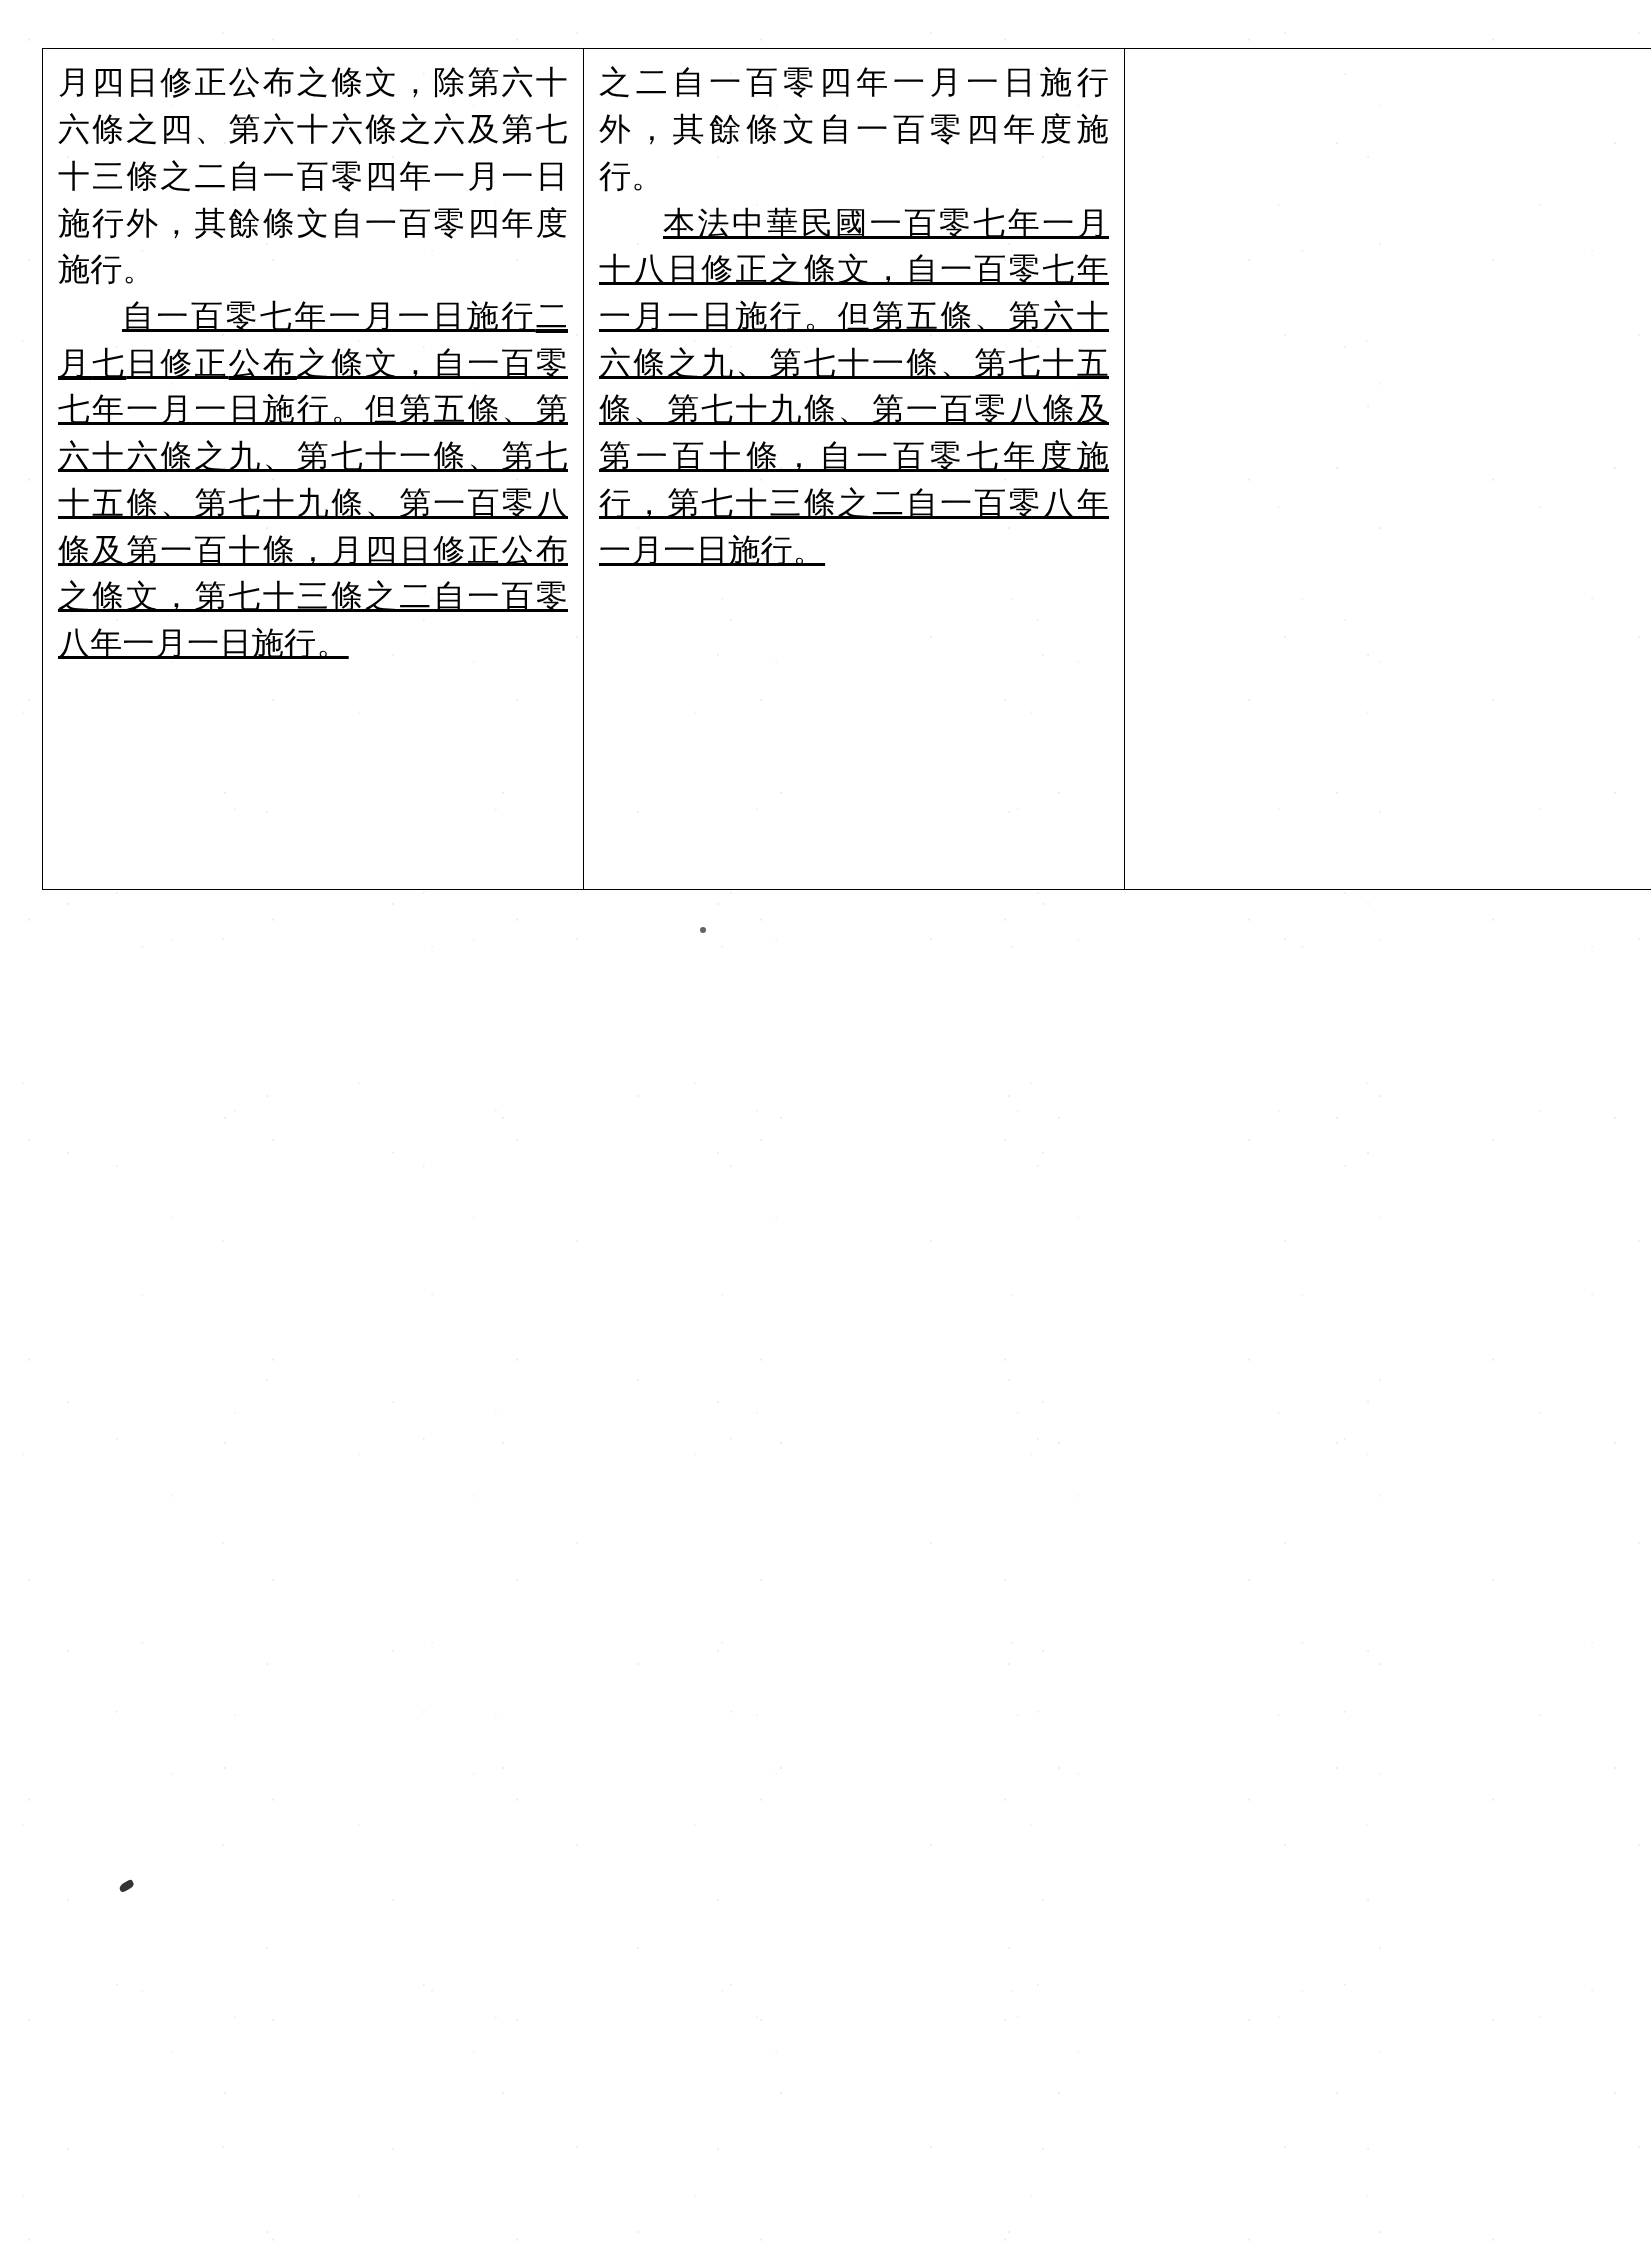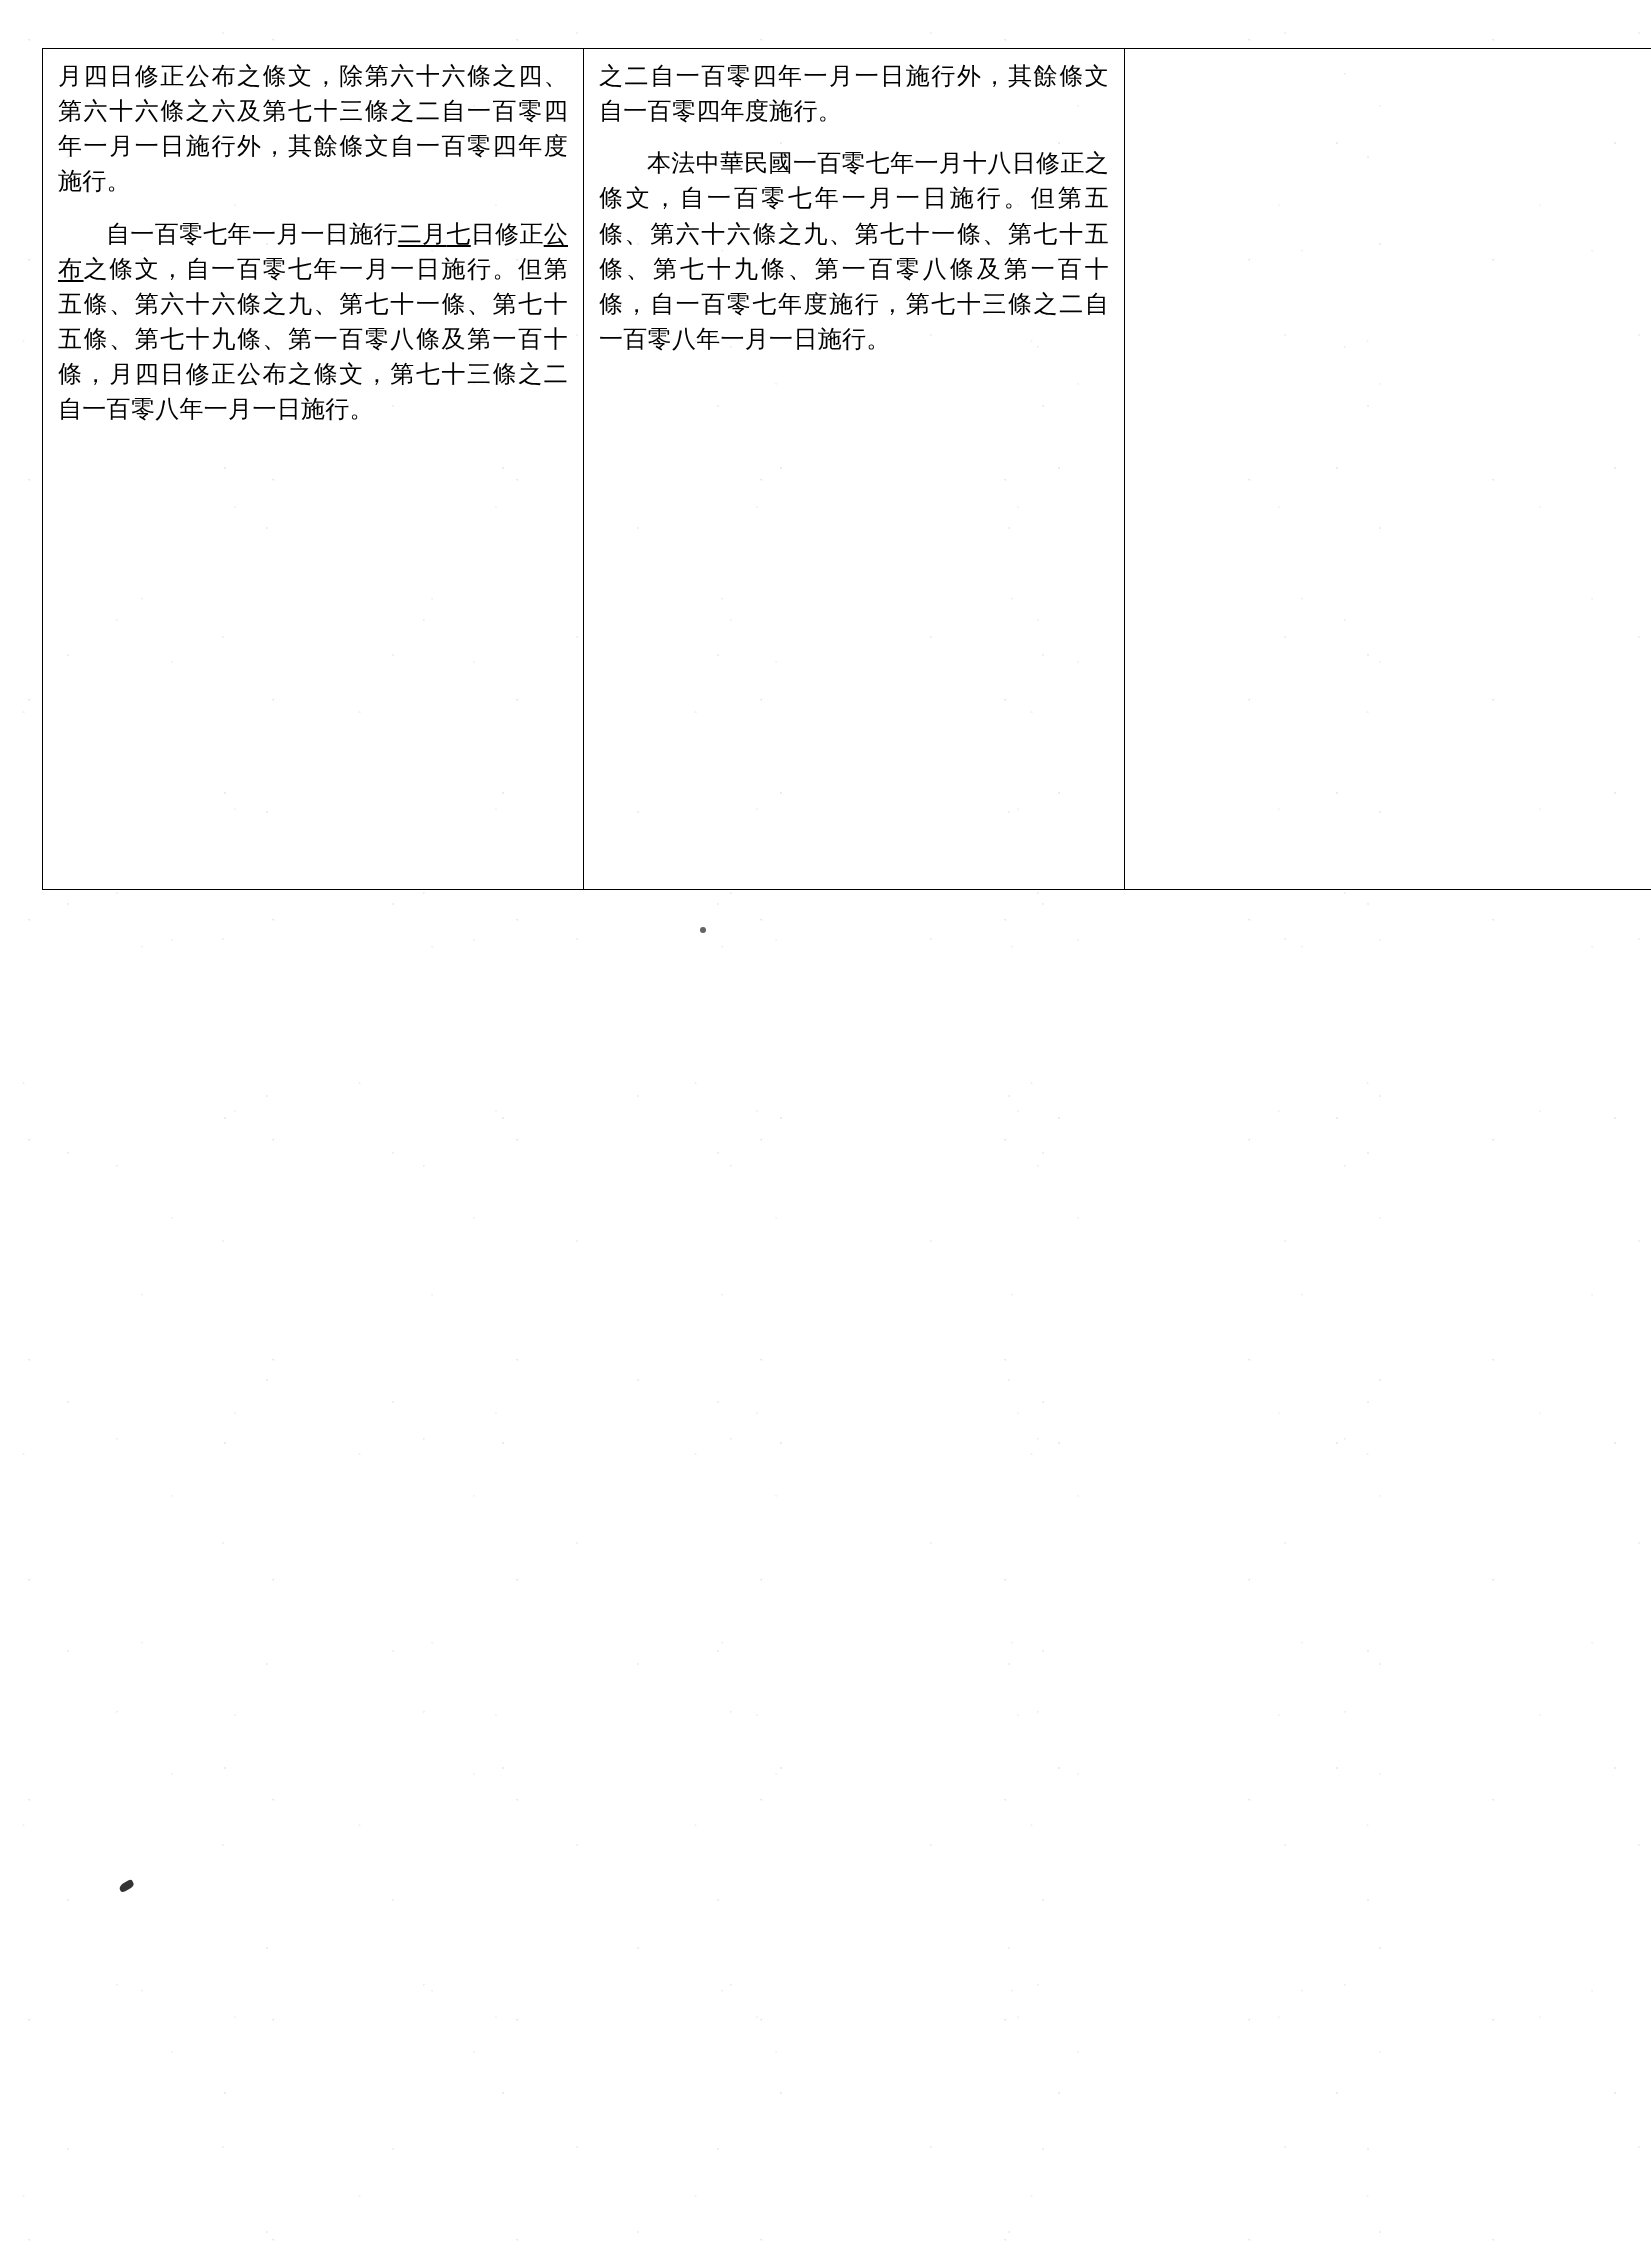--- a/index.html
+++ b/index.html
@@ -50,28 +50,28 @@
     border: 1.7px solid #000000;
     vertical-align: top;
     padding: 10.4px 15px 17.4px 15px;
     height: 812px;
   }
   .col-left   { width: 510px; }
   .col-right  { width: 510px; }
   .col-note   { width: 510px; }
 
   .para {
-    font-size: 24px;
+    font-size: 32px;
     line-height: 1.46;
     letter-spacing: 0.3px;
     text-align: justify;
     text-justify: inter-ideograph;
     margin: 0 0 0 0;
   }
-  .para + .para { margin-top: 17px; }
+  .para + .para { margin-top: 0; text-decoration: underline; }
   .indent { text-indent: 2em; }
   .u { text-decoration: underline; text-underline-offset: 2.9px; }
 
   .note-cell { }
 
   
   .mark-a {
     position: absolute;
     left: 119px;
     top: 1882px;

